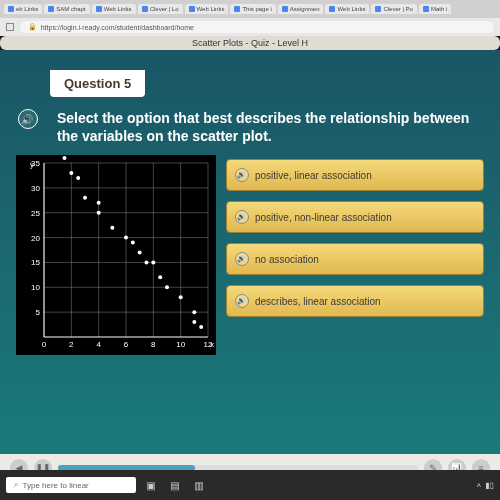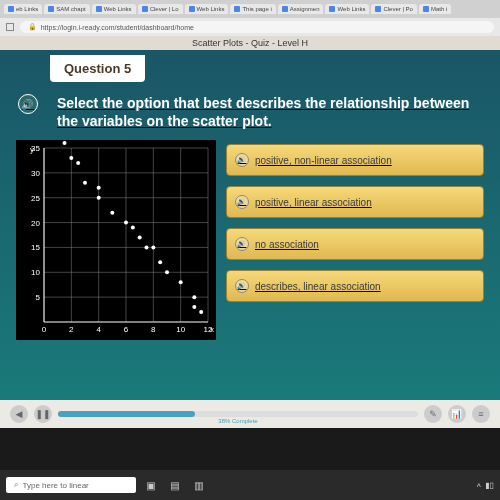--- a/index.html
+++ b/index.html
@@ -62,28 +62,28 @@
     gap: 4px;
   }
   .lock { font-size: 7px; color: #888; }
 
   .page-title-bar {
     background: #e0dcd4;
     color: #333;
     font-size: 9px;
     text-align: center;
     padding: 2px 0;
+    border-radius: 6px;
   }
 
   .lesson-area {
     background: linear-gradient(#1a5666, #1a7a7a);
-    height: 350px;
+    height: 404px;
     position: relative;
-    padding: 5px 10px;
-    text-decoration: underline;
+    padding: 20px 10px;
   }
   .question-tab {
     background: #fff;
     color: #4a3a2a;
     font-weight: bold;
     font-size: 13px;
     padding: 6px 14px;
     display: inline-block;
     border-radius: 0 0 4px 4px;
     margin-left: 40px;
@@ -362,25 +362,25 @@
           <circle cx="151" cy="132.28571428571428" r="2" class="datapoint"></circle>
           <circle cx="164.66666666666669" cy="142.22857142857143" r="2" class="datapoint"></circle>
           <circle cx="178.33333333333331" cy="157.14285714285714" r="2" class="datapoint"></circle>
           <circle cx="178.33333333333331" cy="167.0857142857143" r="2" class="datapoint"></circle>
           <circle cx="185.16666666666669" cy="172.05714285714285" r="2" class="datapoint"></circle>
         </svg>
     </div>
     <div class="options">
       <div class="opt">
         <span class="speaker-sm">🔊</span>
-        <span>positive, non-linear association</span>
+        <span>positive, linear association</span>
       </div>
       <div class="opt">
         <span class="speaker-sm">🔊</span>
-        <span>positive, linear association</span>
+        <span>positive, non-linear association</span>
       </div>
       <div class="opt">
         <span class="speaker-sm">🔊</span>
         <span>no association</span>
       </div>
       <div class="opt">
         <span class="speaker-sm">🔊</span>
         <span>describes, linear association</span>
       </div>
     </div>

